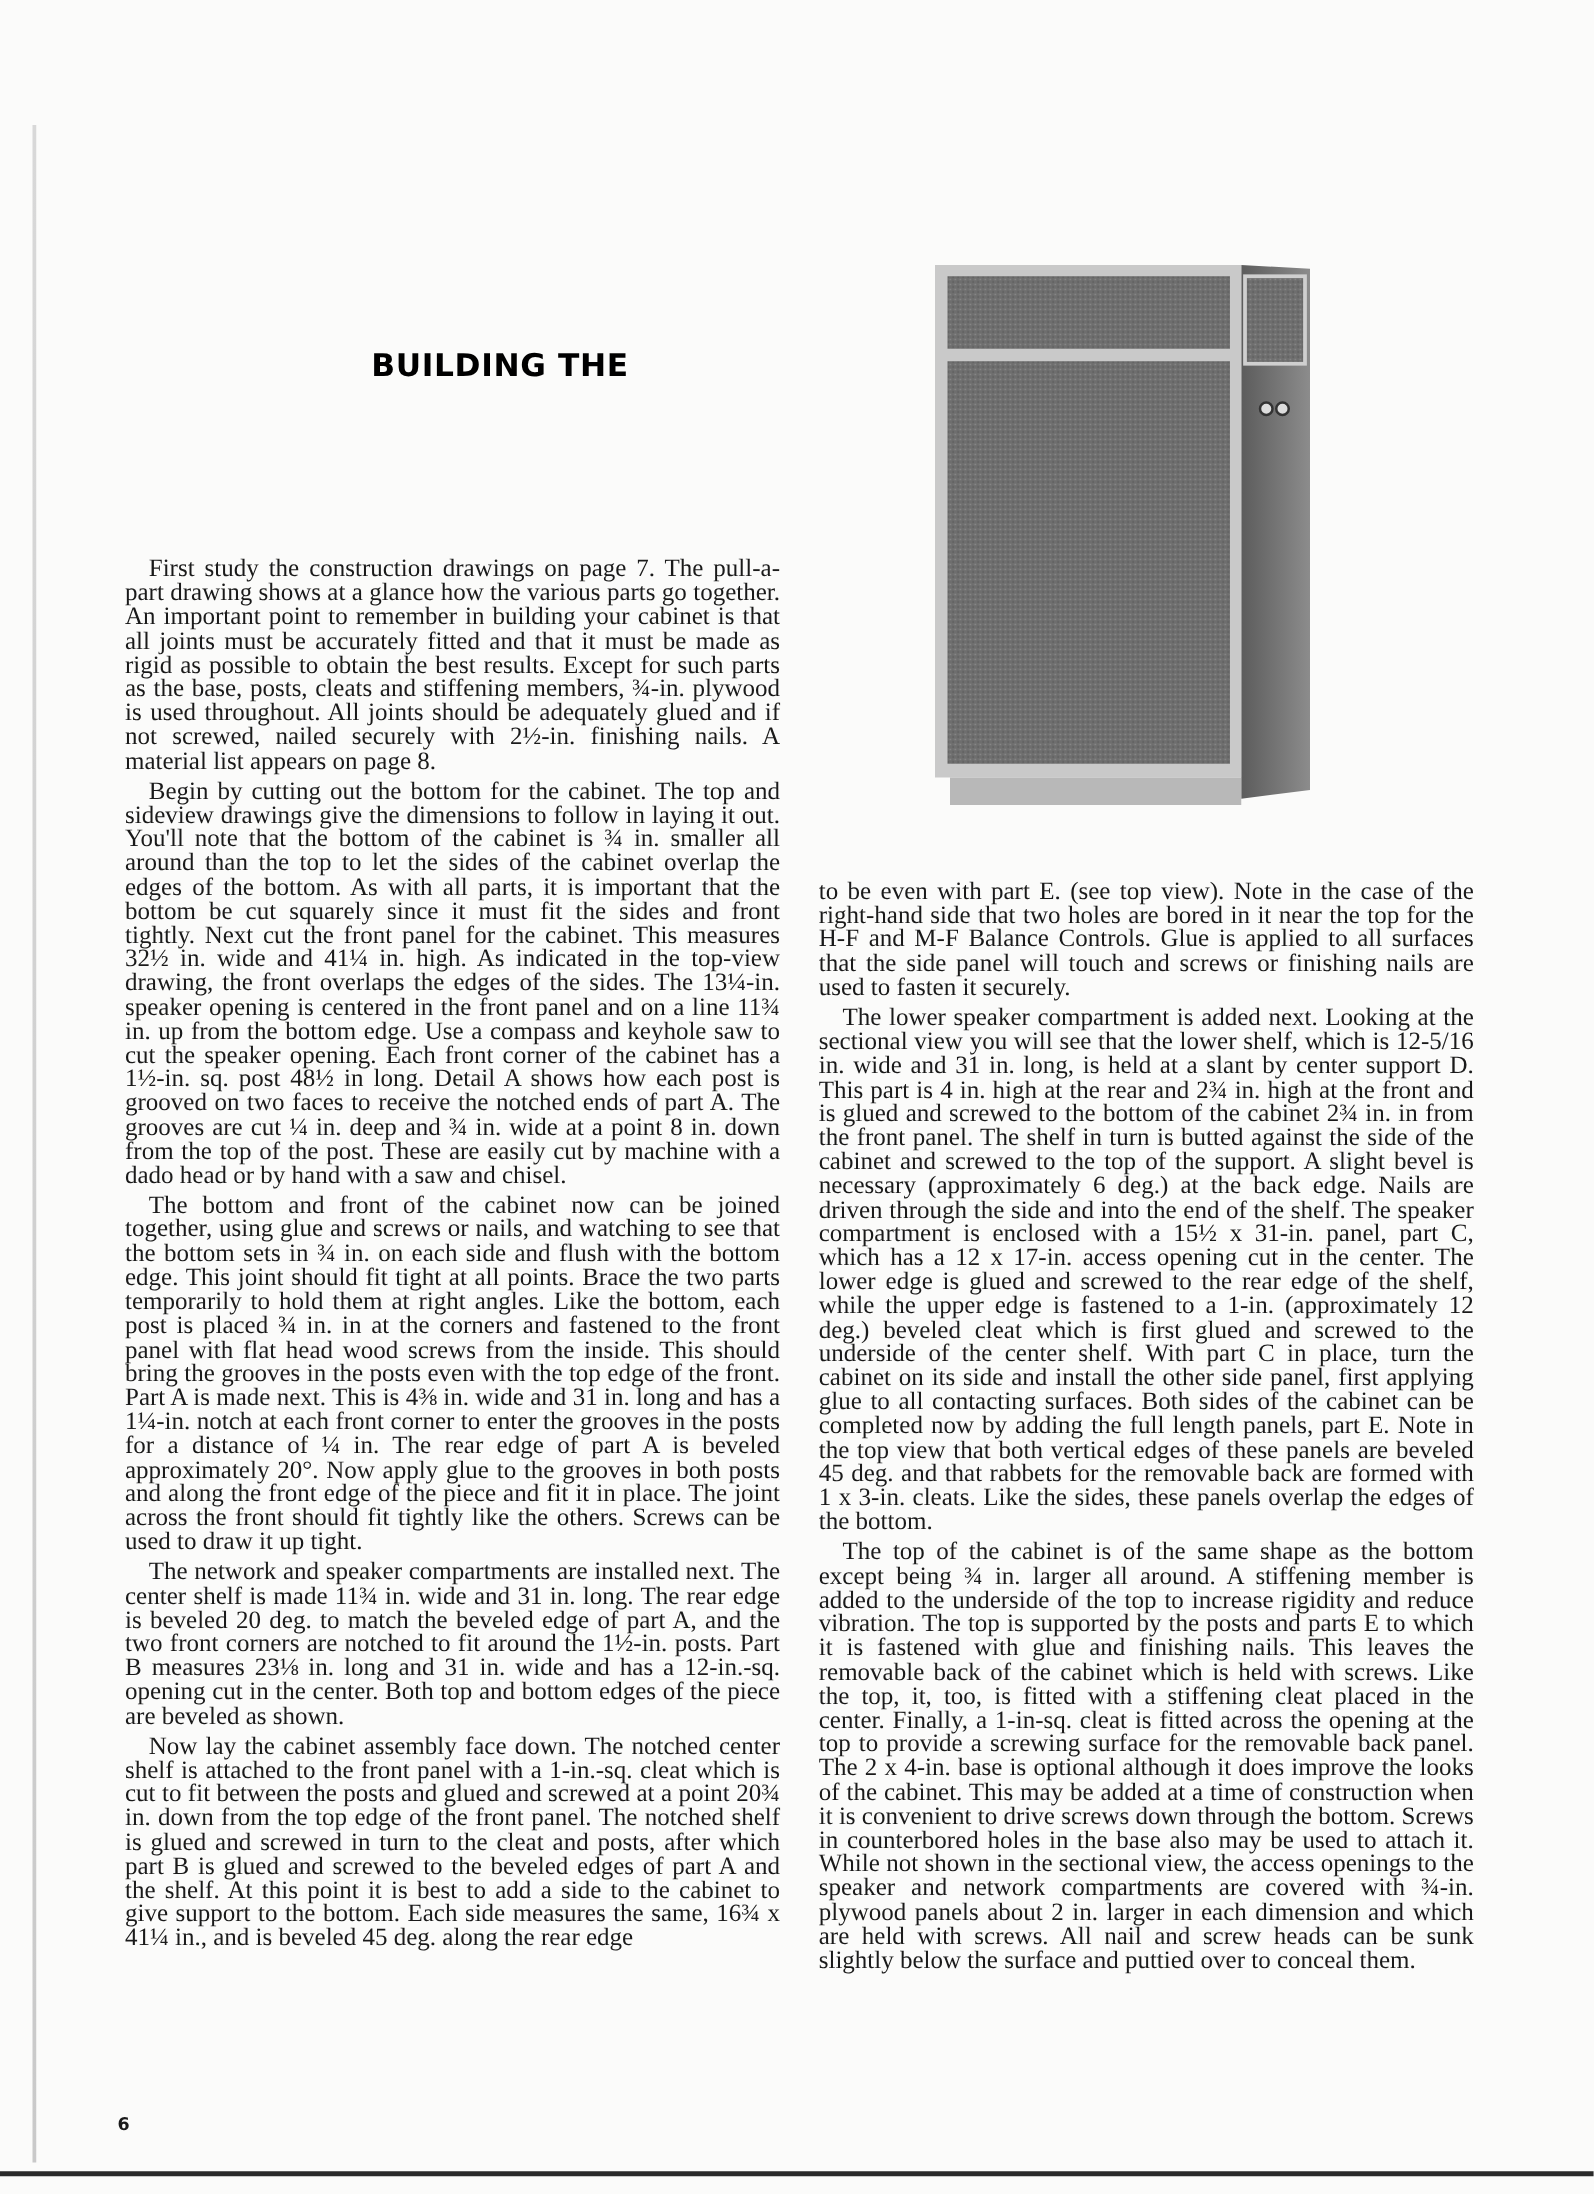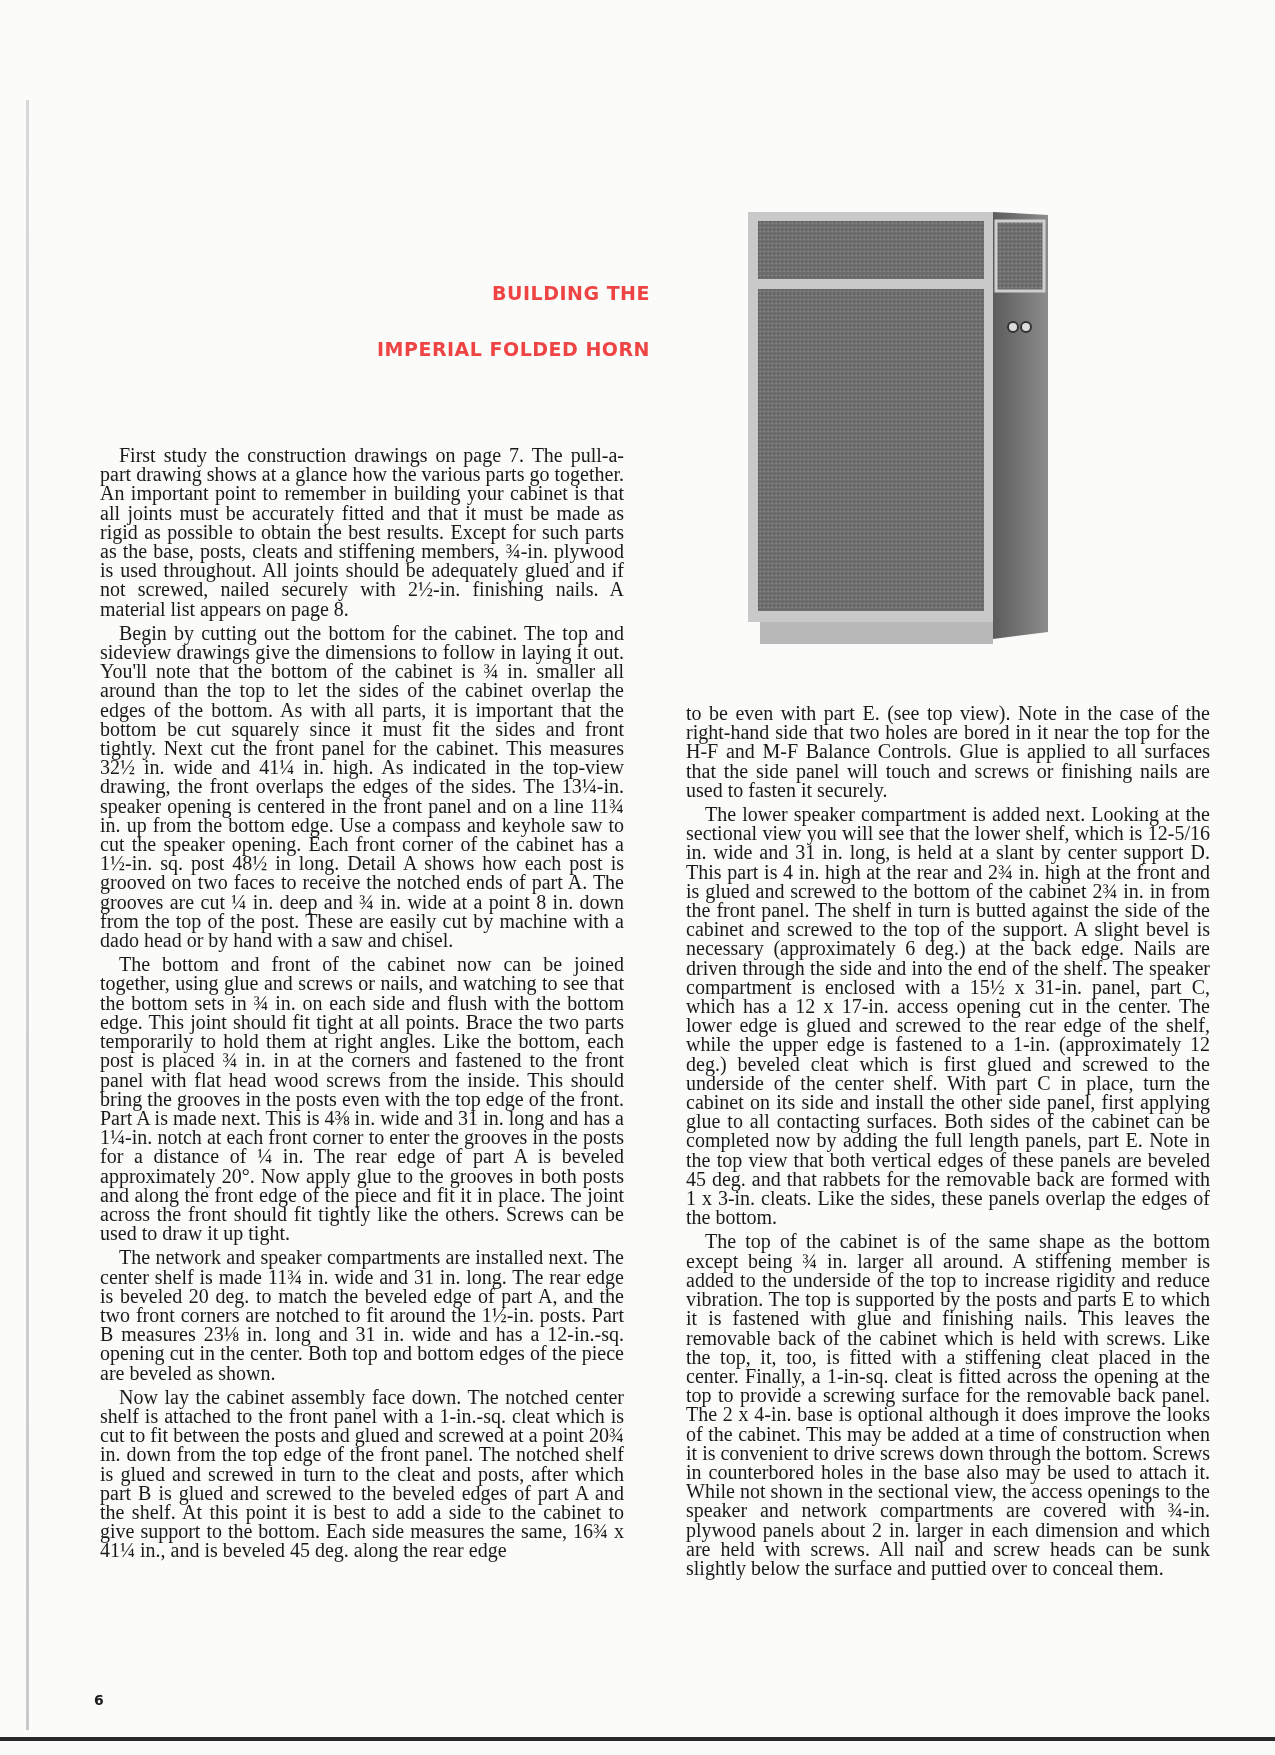--- a/index.html
+++ b/index.html
@@ -2,37 +2,36 @@
 <html><head>
 <meta charset="utf-8">
 <style>
   html, body { margin: 0; padding: 0; }
   body {
     width: 1275px; height: 1755px; background: #fbfbfa; position: relative; overflow: hidden;
     font-family: "Liberation Serif", "DejaVu Serif", serif; color: #1a1a1a;
   }
   .left-edge { position: absolute; left: 26px; top: 100px; width: 3px; height: 1630px; background: linear-gradient(#d8d8d8,#c9c9c9); }
   .bottom-edge { position: absolute; left: 0; right: 0; top: 1737px; height: 4px; background: #2a2a2a; }
-  .title { position: absolute; left: 150px; top: 265px; width: 500px; text-align: right;
-    font-family: "DejaVu Sans", "Liberation Sans", sans-serif; font-weight: 900; font-size: 19px; line-height: 56px; letter-spacing: 0.5px; color: #ef4444; }
+  .title { position: absolute; left: 150px; top: 265px; width: 500px; text-align: center;
+    font-family: "DejaVu Sans", "Liberation Sans", sans-serif; font-weight: 900; font-size: 25px; line-height: 56px; letter-spacing: 0.5px; color: #000000; }
   .col { position: absolute; font-size: 20px; line-height: 19.2px; text-align: justify; hyphens: manual; }
   .col p { margin: 0 0 5px 0; text-indent: 19px; }
   .col-left { left: 100px; top: 446px; width: 524px; }
-  .col-right { left: 655px; top: 704px; width: 524px; margin-left: 31px; }
+  .col-right { left: 655px; top: 704px; width: 524px; }
   .figure { position: absolute; left: 748px; top: 207px; width: 310px; height: 440px; }
   .page-num { position: absolute; left: 94px; top: 1692px; font-family: "DejaVu Sans", sans-serif; font-weight: bold; font-size: 14px; }
 </style>
 </head>
 <body>
 
 <div class="left-edge"></div>
 
 <h1 class="title" style="margin:0;">
   <div>BUILDING THE</div>
-  <div>IMPERIAL FOLDED HORN</div>
 </h1>
 
 <div class="figure">
   <svg width="310" height="440" viewBox="0 0 310 440">
     <defs>
       <pattern id="grille" width="4" height="4" patternUnits="userSpaceOnUse">
         <rect width="4" height="4" fill="#6e6e6e"></rect>
         <rect x="0" y="0" width="1" height="1" fill="#8a8a8a"></rect>
         <rect x="2" y="2" width="1" height="1" fill="#575757"></rect>
         <rect x="3" y="0" width="1" height="1" fill="#7c7c7c"></rect>

